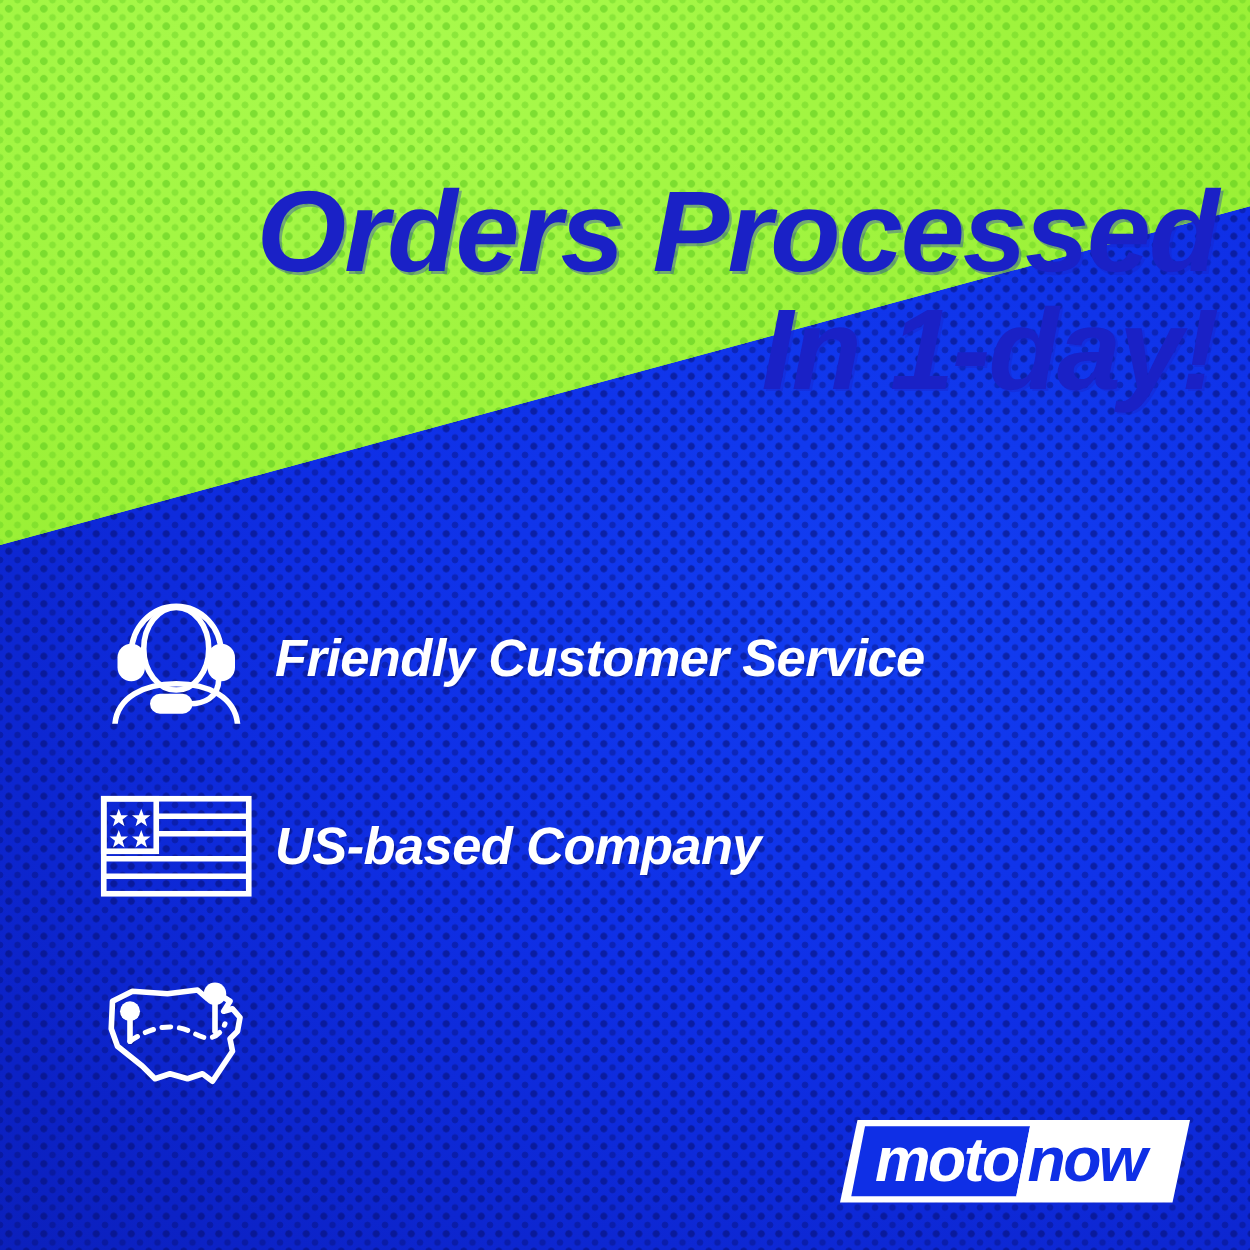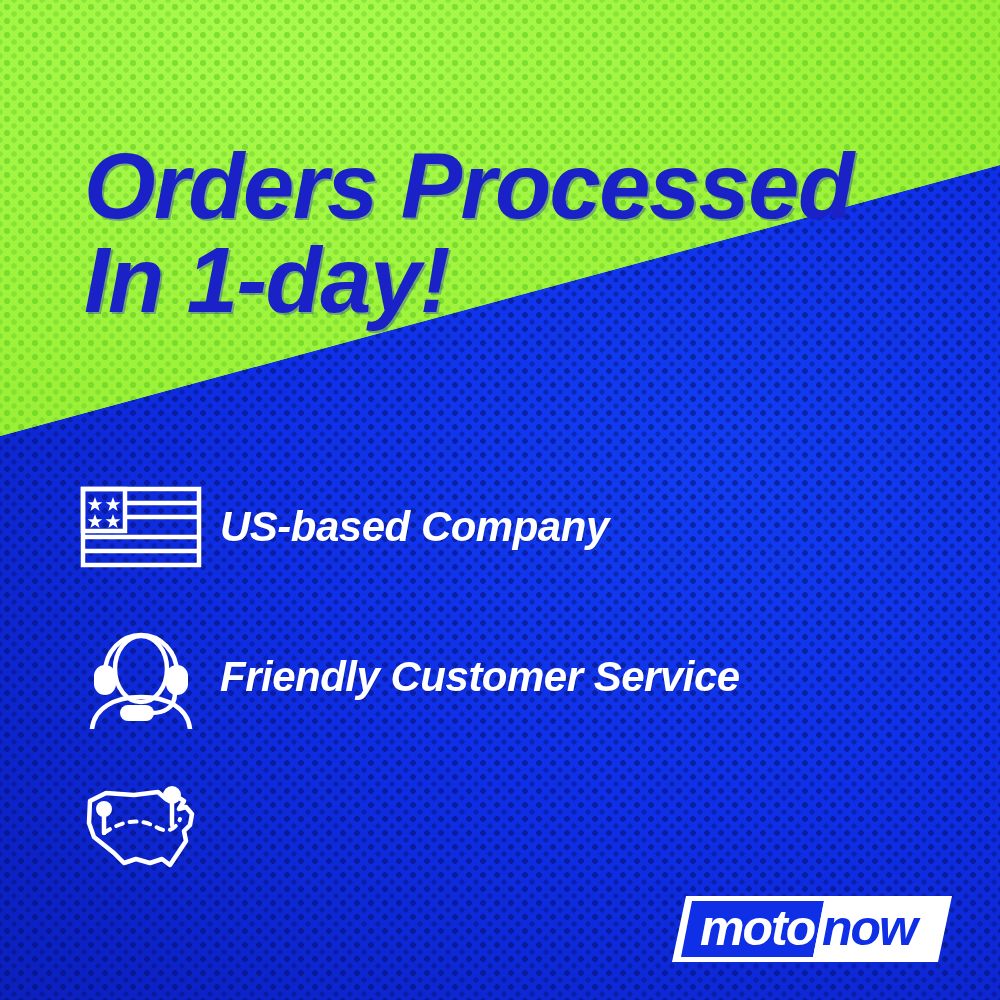--- a/index.html
+++ b/index.html
@@ -4,20 +4,21 @@
 <style>
   html,body{margin:0;padding:0;background:#ffffff;}
   *{box-sizing:border-box;}
 
   #poster{
     position:relative;
     width:1000px;height:1000px;
     overflow:hidden;
     font-family:"Liberation Sans","DejaVu Sans",sans-serif;
     background:#0d2ee0;
+    text-align:right;
   }
 
   
   .blue-base{
     position:absolute;inset:0;
     background:
       radial-gradient(120% 95% at 72% 46%, #123ef2 0%, #0f2fe6 38%, #0c22c6 72%, #0a1cab 100%);
   }
   
   .blue-dots{
@@ -113,20 +114,41 @@
 
   <div class="headline">
     <span>Orders Processed</span>
     <span class="l2">In 1-day!</span>
   </div>
 
   <div class="features">
 
     <div class="feature">
       <div class="feat-icon">
+        <svg width="122" height="104" viewBox="0 0 122 104" fill="none" stroke="#ffffff" stroke-width="4.5" stroke-linecap="round">
+
+          <ellipse cx="61" cy="44" rx="26" ry="33"></ellipse>
+
+          <path d="M25 48 A36 38 0 0 1 97 48"></path>
+
+          <rect x="14" y="40" width="22" height="30" rx="11" fill="#ffffff" stroke="none"></rect>
+          <rect x="86" y="40" width="22" height="30" rx="11" fill="#ffffff" stroke="none"></rect>
+
+          <path d="M95 68 C95 84 82 88 72 88"></path>
+
+          <rect x="40" y="80" width="34" height="16" rx="8" fill="#ffffff" stroke="none"></rect>
+
+          <path d="M12 104 C14 83 35 72 61 72 C87 72 108 83 110 104"></path>
+        </svg>
+      </div>
+      <div class="feat-label">Friendly Customer Service</div>
+    </div>
+
+    <div class="feature">
+      <div class="feat-icon">
         <svg width="122" height="82" viewBox="0 0 122 82" fill="none" stroke="#ffffff" stroke-width="4.5">
           <rect x="3" y="3" width="116" height="76"></rect>
 
           <rect x="3" y="3" width="42" height="42" stroke-width="4.5"></rect>
 
           <g fill="#ffffff" stroke="none">
             <polygon points="15,11 16.9,16.2 22.4,16.2 18,19.6 19.6,24.9 15,21.8 10.4,24.9 12,19.6 7.6,16.2 13.1,16.2"></polygon>
             <polygon points="33,11 34.9,16.2 40.4,16.2 36,19.6 37.6,24.9 33,21.8 28.4,24.9 30,19.6 25.6,16.2 31.1,16.2"></polygon>
             <polygon points="15,28 16.9,33.2 22.4,33.2 18,36.6 19.6,41.9 15,38.8 10.4,41.9 12,36.6 7.6,33.2 13.1,33.2"></polygon>
             <polygon points="33,28 34.9,33.2 40.4,33.2 36,36.6 37.6,41.9 33,38.8 28.4,41.9 30,36.6 25.6,33.2 31.1,33.2"></polygon>
@@ -137,41 +159,20 @@
 
           <line x1="3" y1="51" x2="119" y2="51"></line>
           <line x1="3" y1="65" x2="119" y2="65"></line>
         </svg>
       </div>
       <div class="feat-label">US-based Company</div>
     </div>
 
     <div class="feature">
       <div class="feat-icon">
-        <svg width="122" height="104" viewBox="0 0 122 104" fill="none" stroke="#ffffff" stroke-width="4.5" stroke-linecap="round">
-
-          <ellipse cx="61" cy="44" rx="26" ry="33"></ellipse>
-
-          <path d="M25 48 A36 38 0 0 1 97 48"></path>
-
-          <rect x="14" y="40" width="22" height="30" rx="11" fill="#ffffff" stroke="none"></rect>
-          <rect x="86" y="40" width="22" height="30" rx="11" fill="#ffffff" stroke="none"></rect>
-
-          <path d="M95 68 C95 84 82 88 72 88"></path>
-
-          <rect x="40" y="80" width="34" height="16" rx="8" fill="#ffffff" stroke="none"></rect>
-
-          <path d="M12 104 C14 83 35 72 61 72 C87 72 108 83 110 104"></path>
-        </svg>
-      </div>
-      <div class="feat-label">Friendly Customer Service</div>
-    </div>
-
-    <div class="feature">
-      <div class="feat-icon">
         <svg width="130" height="96" viewBox="0 0 130 96" fill="none" stroke="#ffffff" stroke-width="4.5" stroke-linejoin="round" stroke-linecap="round">
 
           <path d="M10 22 L26 14 L54 16 L78 13 L86 20 L96 17 L104 22
                    L99 30 L106 28 L112 35 L110 46 L104 52 L106 62
                    L98 74 L90 86 L82 80 L70 84 L56 80 L44 84
                    L34 74 L24 66 L14 58 L9 44 Z"></path>
 
           <path d="M24 54 C44 40 62 40 76 48 C88 55 96 50 100 40" stroke-dasharray="7 7" stroke-width="4"></path>
 
           <line x1="24" y1="54" x2="24" y2="36"></line>

